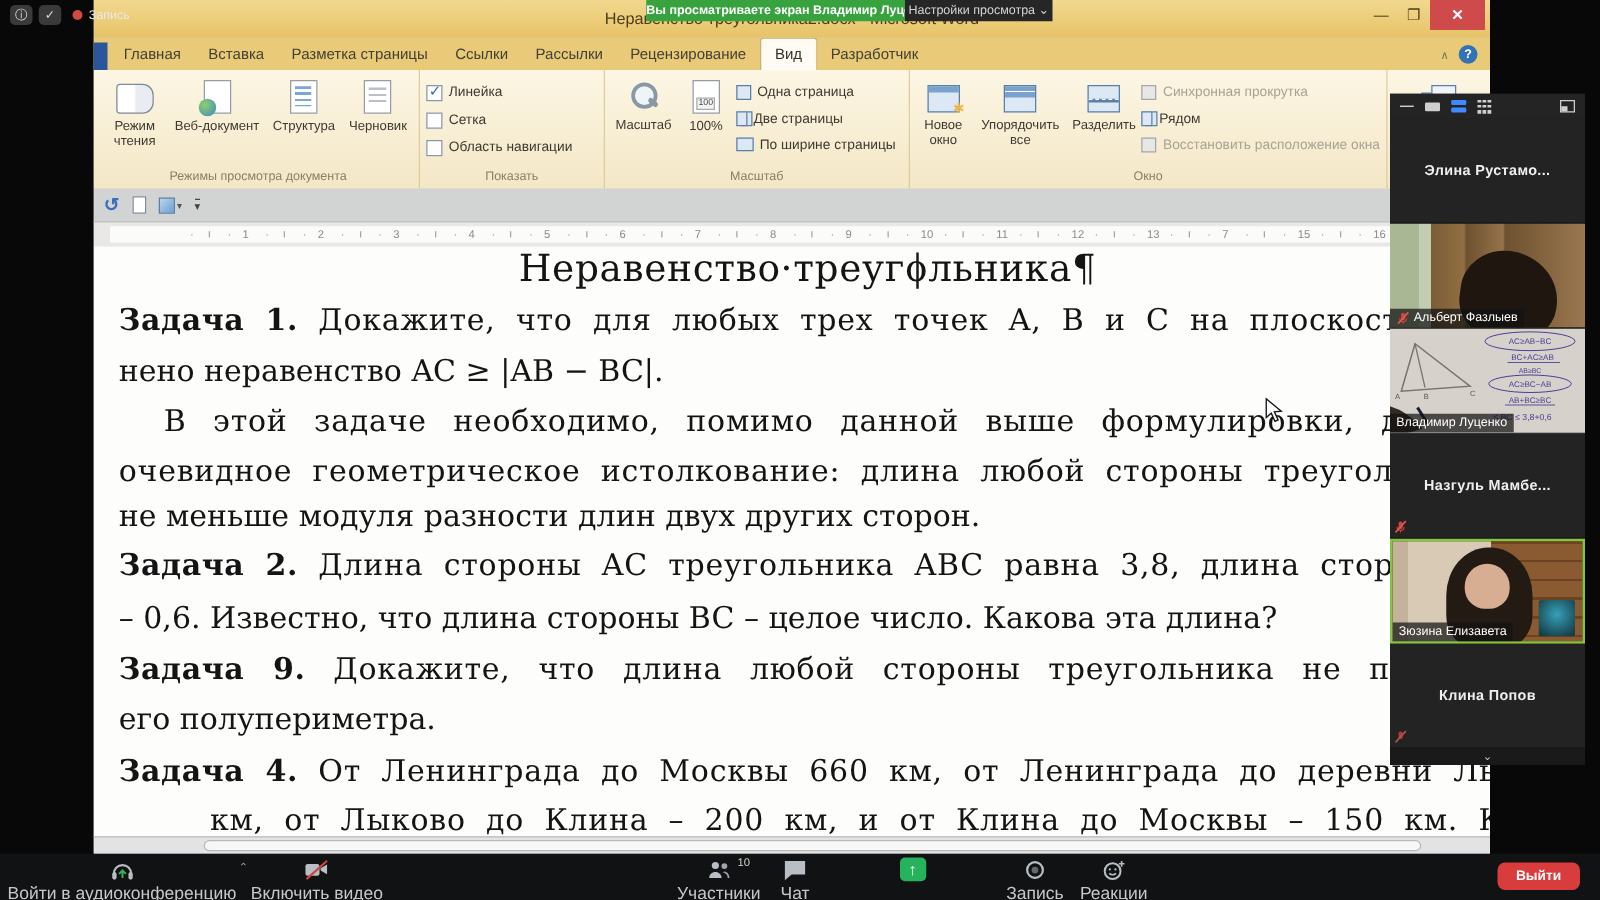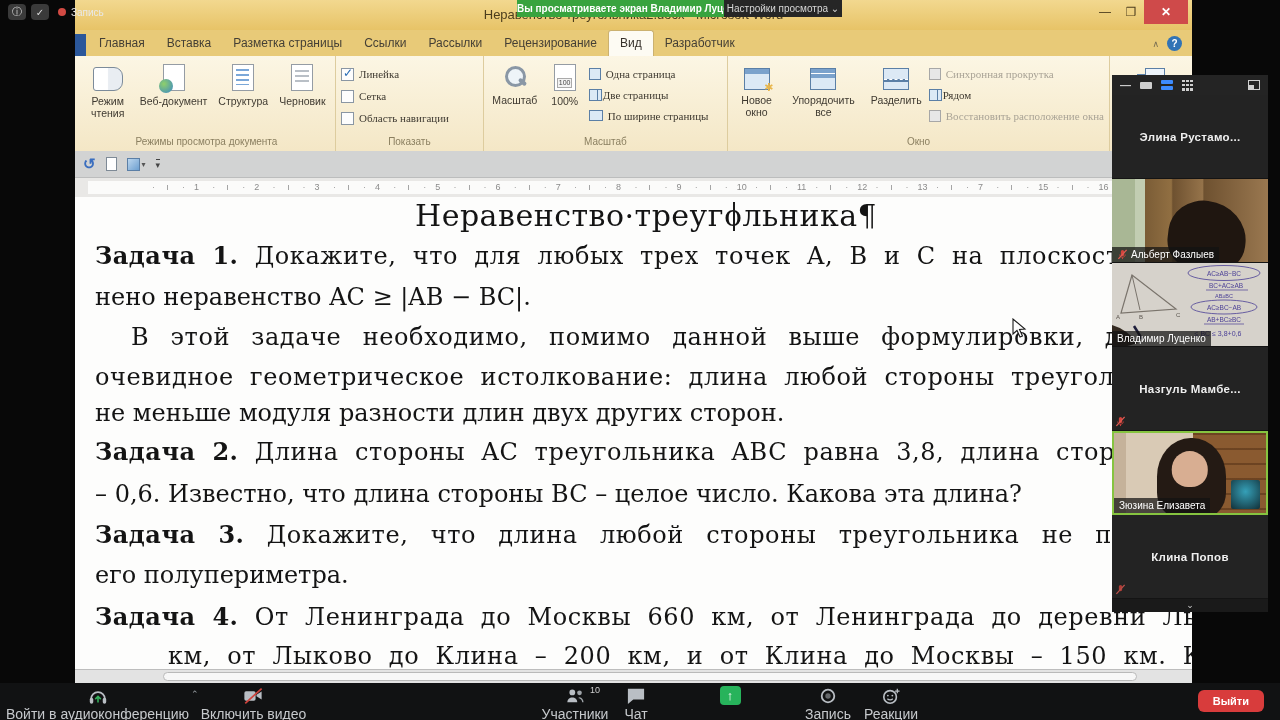--- a/index.html
+++ b/index.html
@@ -28,21 +28,21 @@
   .help-ic { width:15px; height:15px; border-radius:50%; background:#3173b5; color:#fff;
              font-size:10px; font-weight:bold; display:flex; align-items:center; justify-content:center; }
 
   .ribbon { position:absolute; left:0; top:56px; width:100%; height:95px;
             background:linear-gradient(180deg,#fcf6e4,#f4e7c6); display:flex; padding-left:3px; overflow:hidden; }
   .rgroup { display:flex; flex-direction:column; border-right:1px solid #ddcc9e; padding:3px 5px 0; }
   .rgc { flex:1; display:flex; align-items:flex-start; gap:3px; }
   .rgl { height:17px; font-size:10px; color:#8a7f60; text-align:center; line-height:15px; white-space:nowrap; }
   .bigbtn { display:flex; flex-direction:column; align-items:center; text-align:center;
             font-size:10.5px; color:#3f3a31; padding-top:5px; gap:4px; line-height:1.15; }
-  .colstack { display:flex; flex-direction:column; justify-content:flex-start; padding-top:4px;font-family:Liberation Serif, serif; }
+  .colstack { display:flex; flex-direction:column; justify-content:flex-start; padding-top:4px; }
   .cbrow, .optrow { display:flex; align-items:center; gap:5px; font-size:11px; color:#3f3a31;
                     height:22px; white-space:nowrap; }
   .optrow { height:21px; }
   .optrow.disabled { color:#a9a396; }
   .cb { width:13px; height:13px; border:1px solid #8a96a3; background:#fdfdfd; position:relative; }
   .cb.checked::after { content:"✓"; position:absolute; left:1px; top:-3px; color:#2a6db5; font-size:12px; }
 
   
   .ic { position:relative; }
   .ic-book { width:30px; height:24px; margin-top:3px; background:linear-gradient(90deg,#fff 48%,#e9edf2 52%);
@@ -398,21 +398,21 @@
     <div class="docarea">
       <div class="doc-title">Неравенство·треугольника¶</div>
       <div class="caret"></div>
       <div class="dline just" style="top:44px"><b>Задача 1.</b><span> Докажите, что для любых трех точек A, B и C на плоскости выпол-</span></div>
       <div class="dline" style="top:85px"><b></b><span>нено неравенство AC ≥ |AB − BC|.</span></div>
       <div class="dline just" style="top:125px;left:56px;word-spacing:13px"><b></b><span>В этой задаче необходимо, помимо данной выше формулировки, дать е</span></div>
       <div class="dline just" style="top:165px"><b></b><span>очевидное геометрическое истолкование: длина любой стороны треугольника</span></div>
       <div class="dline" style="top:201px"><b></b><span>не меньше модуля разности длин двух других сторон.</span></div>
       <div class="dline just" style="top:240px"><b>Задача 2.</b><span> Длина стороны AC треугольника ABC равна 3,8, длина стороны AB</span></div>
       <div class="dline" style="top:282px"><b></b><span>– 0,6. Известно, что длина стороны BC – целое число. Какова эта длина?</span></div>
-      <div class="dline just" style="top:323px;word-spacing:14px"><b>Задача 3.</b><span> Докажите, что длина любой стороны треугольника не превосходит</span></div>
+      <div class="dline just" style="top:323px;word-spacing:14px"><b>Задача 9.</b><span> Докажите, что длина любой стороны треугольника не превосходит</span></div>
       <div class="dline" style="top:363px"><b></b><span>его полупериметра.</span></div>
       <div class="dline just" style="top:405px"><b>Задача 4.</b><span> От Ленинграда до Москвы 660 км, от Ленинграда до деревни Лыково</span></div>
       <div class="dline just" style="top:444px;left:93px"><b></b><span>км, от Лыково до Клина – 200 км, и от Клина до Москвы – 150 км. Каково</span></div>
     </div>
 
     <div class="hscroll">
       <div class="hthumb"></div>
     </div>
   </div>
 

